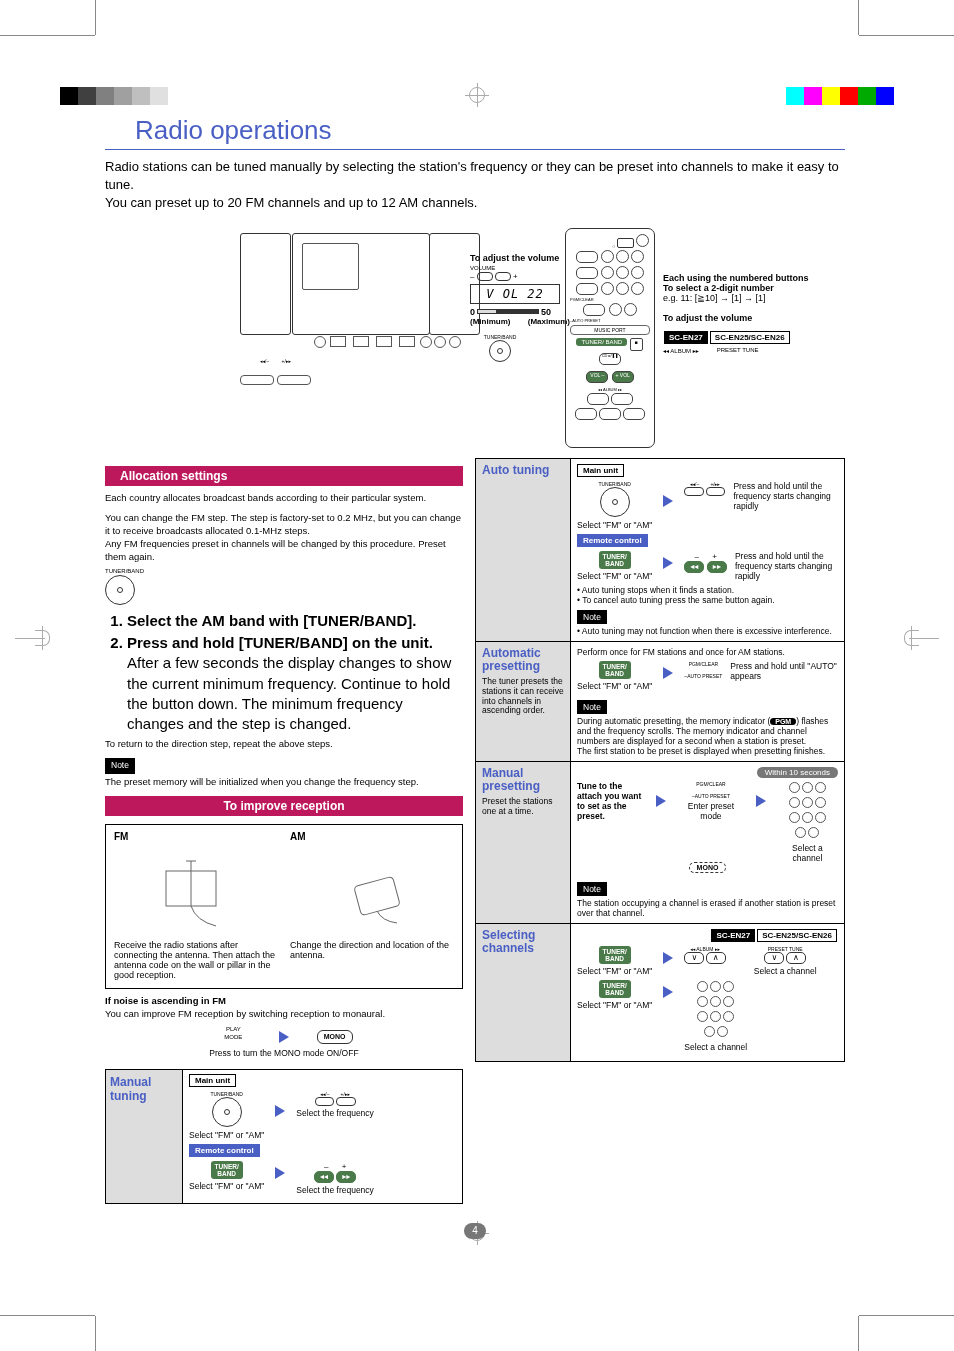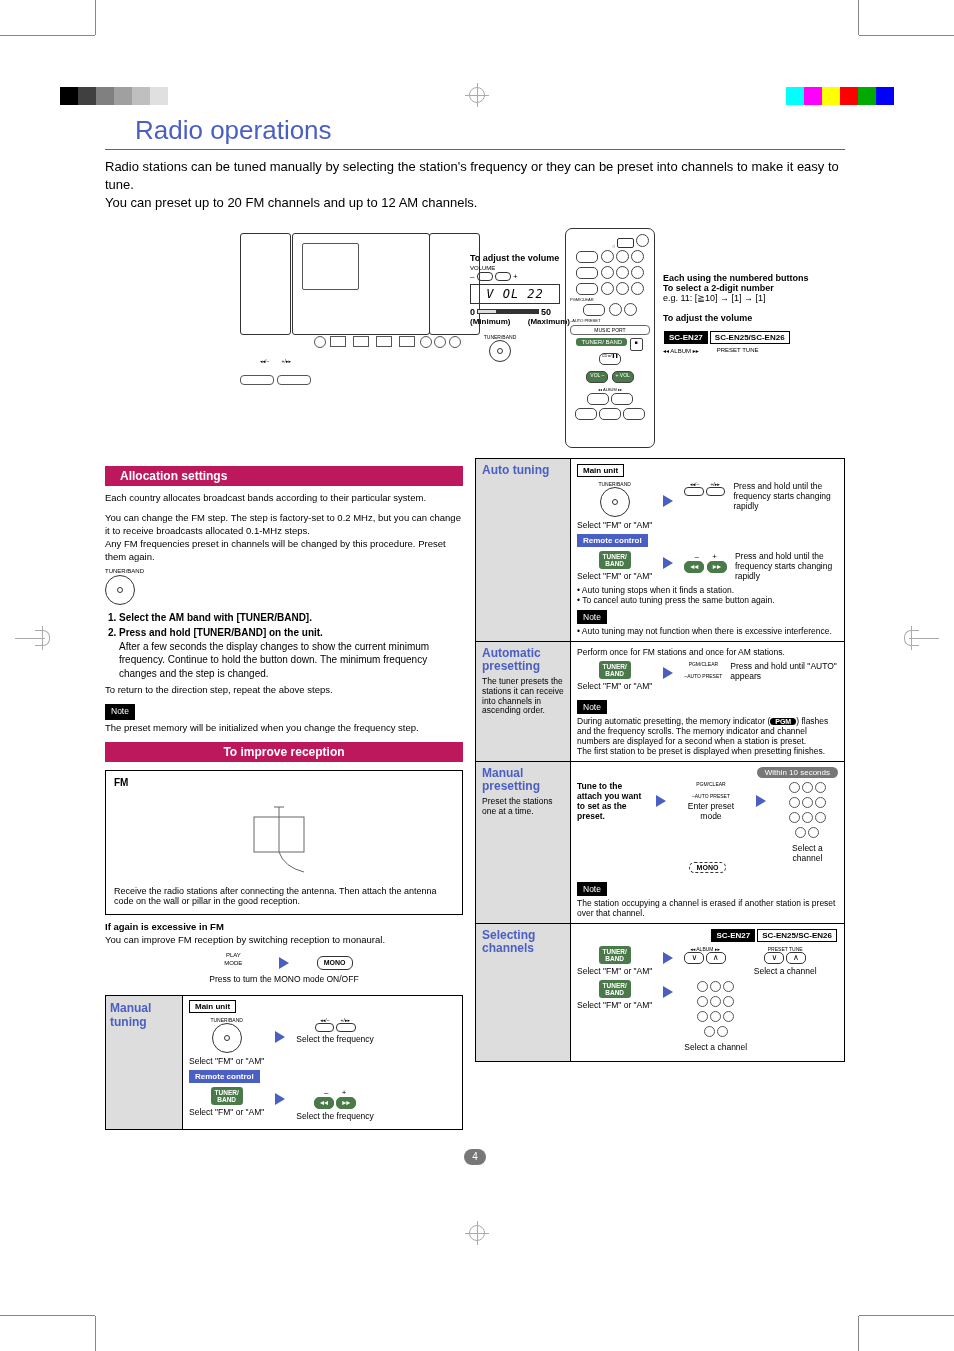--- a/index.html
+++ b/index.html
@@ -60,21 +60,21 @@
   .remote-drawing .r-disp{width:15px;height:8px;border:1px solid #333;border-radius:2px;display:inline-block;}
   .remote-drawing .pill{display:inline-block;padding:1px 5px;font-size:6px;background:#4a7a4a;color:#fff;border-radius:3px;}
   .remote-callouts{display:inline-block;width:160px;font-size:9px;text-align:left;vertical-align:top;margin-left:8px;margin-top:45px;}
   .remote-callouts b{display:block;}
   .model-tab{display:inline-block;border:1px solid #000;padding:1px 4px;font-size:8px;font-weight:bold;margin:0 1px;}
   .model-tab.inv{background:#000;color:#fff;}
   .section-header{background:#be185d;color:#fff;font-weight:bold;font-size:12px;padding:3px 15px;margin:8px 0 6px 0;}
   .body-text{font-size:9.5px;line-height:1.35;}
   .body-text b{font-weight:bold;}
   ol.steps{padding-left:14px;margin:4px 0;}
-  ol.steps li{font-size:10px;font-weight:bold;margin-bottom:2px;}
+  ol.steps li{font-size:15px;font-weight:bold;margin-bottom:2px;margin-left:8px;}
   ol.steps li .detail{font-weight:normal;display:block;}
   .note-tab{display:inline-block;background:#000;color:#fff;font-size:8.5px;font-weight:normal;padding:2px 6px;margin:5px 0 2px 0;}
   .reception-box{border:1px solid #000;margin-top:8px;}
   .reception-body{display:flex;padding:6px 8px 8px 8px;gap:12px;}
   .recp-col{flex:1;font-size:9px;}
   .recp-col b{font-size:10px;}
   .antenna-art{height:90px;border:0px solid #888;margin:4px 0;display:flex;align-items:center;justify-content:center;font-size:24px;color:#999;}
   .mono-pill{display:inline-block;border:1px solid #333;border-radius:6px;padding:1px 6px;font-size:7px;font-weight:bold;}
   .manual-tuning{border:1px solid #000;display:flex;margin-top:10px;}
   .mt-label{width:68px;background:#ddd;color:#4a5fc4;font-weight:bold;font-size:12px;padding:5px 4px;line-height:1.2;border-right:1px solid #000;}
@@ -251,24 +251,34 @@
               <div class="antenna-art">
                 <svg width="100" height="80">
                     <rect x="20" y="20" width="50" height="35" fill="none" stroke="#666"></rect>
                     <line x1="45" y1="10" x2="45" y2="55" stroke="#666"></line>
                     <line x1="40" y1="10" x2="50" y2="10" stroke="#666"></line>
                     <path d="M45 55 Q 50 70 70 75" fill="none" stroke="#666"></path>
                   </svg>
               </div>
               <span>Receive the radio stations after connecting the antenna. Then attach the antenna code on the wall or pillar in the good reception.</span>
             </div>
+            <div class="recp-col">
+              <b>AM</b>
+              <div class="antenna-art">
+                <svg width="100" height="80">
+                    <rect x="35" y="30" width="40" height="30" rx="4" fill="none" stroke="#666" transform="rotate(-15 55 45)"></rect>
+                    <path d="M55 60 Q 60 70 75 72" fill="none" stroke="#666"></path>
+                  </svg>
+              </div>
+              <span>Change the direction and location of the antenna.</span>
+            </div>
           </div>
         </div>
         <div class="body-text" style="margin-top:6px;">
-          <b>If again is excessive in FM</b><br>
+          <b>If noise is ascending in FM</b><br>
           <span>You can improve FM reception by switching reception to monaural.</span>
           <div style="text-align:center;margin:4px 0;">
             <span style="display:inline-block;width:80px;font-size:6px;text-align:center;">
               <span style="white-space:pre;">PLAY
 MODE</span><br>
               <span class="r-oval" style="width:20px;height:10px;"></span>
             </span>
             <span class="play-icon"></span>
             <span style="display:inline-block;width:80px;">
               <span class="mono-pill">MONO</span>

